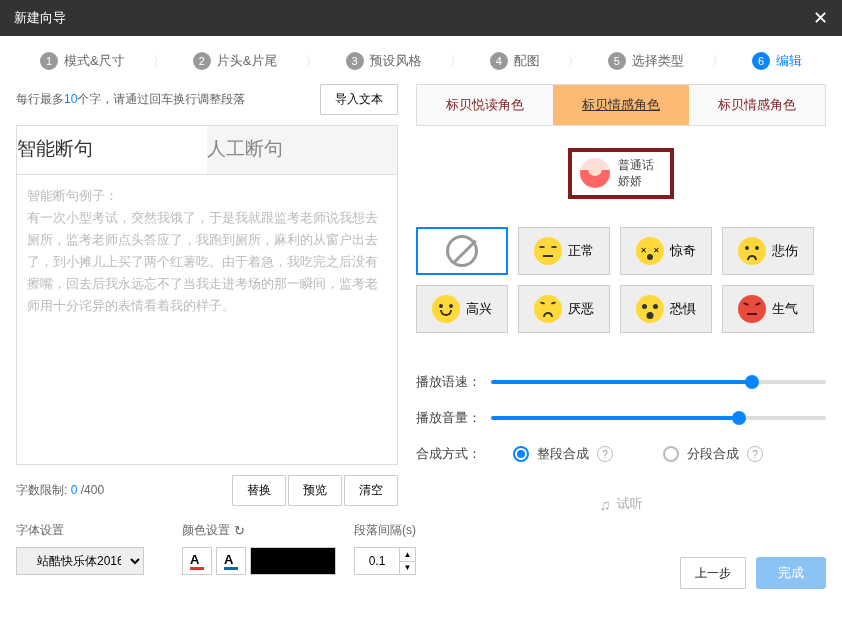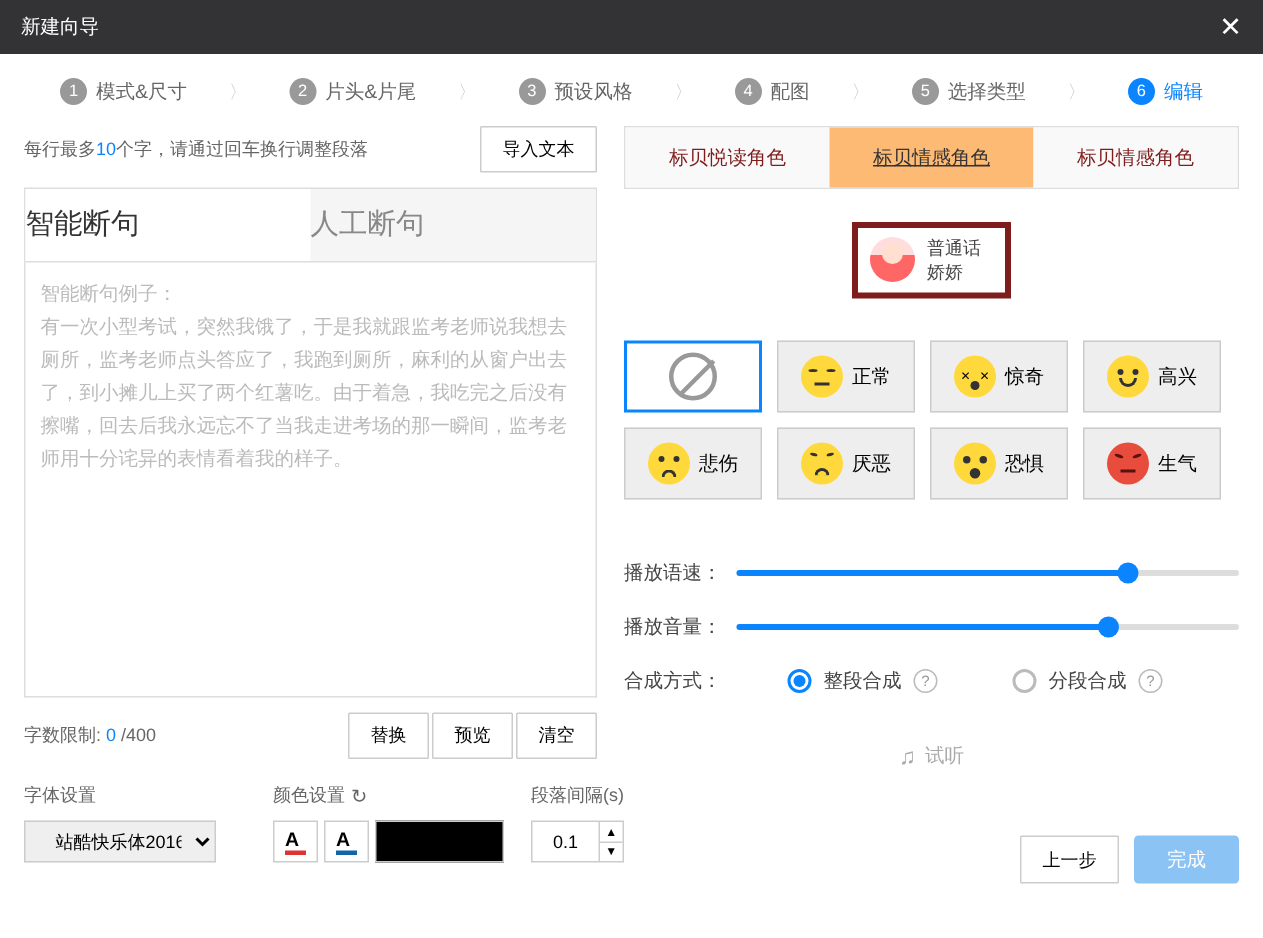--- a/index.html
+++ b/index.html
@@ -56,21 +56,21 @@
 .emo.active { background: #fff; border: 2px solid #0a84ff; }
 .emoji { width: 28px; height: 28px; border-radius: 50%; display: flex; align-items: center; justify-content: center; position: relative; }
 .emoji.yellow { background: #ffd93b; }
 .emoji.red { background: #e74c3c; }
 .none-circle { width: 32px; height: 32px; border: 3px solid #999; border-radius: 50%; position: relative; }
 .none-circle::after { content:''; position:absolute; width:3px; height:32px; background:#999; left:14px; top:-2px; transform: rotate(45deg); }
 .slider-row { display: flex; align-items: center; gap: 10px; font-size: 13px; color: #444; margin-bottom: 18px; }
 .slider { flex: 1; height: 4px; background: #ddd; position: relative; border-radius: 2px; }
 .slider-fill { position: absolute; height: 100%; background: #0a84ff; border-radius: 2px; }
 .slider-thumb { position: absolute; width: 14px; height: 14px; background: #0a84ff; border-radius: 50%; top: -5px; transform: translateX(-50%); cursor: pointer; }
-.synth-row { display: flex; align-items: center; gap: 44px; font-size: 13px; color: #444; margin-bottom: 22px; }
+.synth-row { display: flex; align-items: center; gap: 32px; font-size: 13px; color: #444; margin-bottom: 22px; }
 .radio-group { display: flex; gap: 50px; }
 .radio-opt { display: flex; align-items: center; gap: 8px; cursor: pointer; }
 .radio { width: 16px; height: 16px; border: 2px solid #bbb; border-radius: 50%; position: relative; }
 .radio.checked { border-color: #0a84ff; }
 .radio.checked::after { content:''; position:absolute; width:8px; height:8px; background:#0a84ff; border-radius:50%; top:2px; left:2px; }
 .q-icon { width:16px; height:16px; border:1px solid #bbb; border-radius:50%; display:inline-flex; align-items:center; justify-content:center; font-size:10px; color:#999; }
 .listen-row { text-align: center; color: #aaa; font-size: 13px; padding: 10px 0 20px; cursor: pointer; display:flex; align-items:center; justify-content:center; gap:6px;}
 .headphone { font-size: 15px; }
 .footer { display: flex; justify-content: flex-end; gap: 10px; margin-top: 24px; }
 .btn-primary { background: #8bc3f5; color: #fff; border: none; padding: 7px 22px; font-size: 13px; border-radius: 3px; cursor: pointer; }
@@ -215,36 +215,36 @@
           </div>
           <span>惊奇</span>
         </div>
       <div class="emo">
           <div class="emoji yellow">
             <div class="face">
               <div class="eyes">
                 <div class="eye"></div>
                 <div class="eye"></div>
               </div>
-              <div class="mouth" style="top:15px;width:12px;height:6px;border:2px solid #333;border-top:none;border-radius:0 0 12px 12px"></div>
-            </div>
-          </div>
-          <span>高兴</span>
+              <div class="mouth" style="top:18px;width:10px;height:5px;border:2px solid #333;border-bottom:none;border-radius:10px 10px 0 0"></div>
+            </div>
+          </div>
+          <span>悲伤</span>
         </div>
       <div class="emo">
           <div class="emoji yellow">
             <div class="face">
               <div class="eyes">
                 <div class="eye"></div>
                 <div class="eye"></div>
               </div>
-              <div class="mouth" style="top:18px;width:10px;height:5px;border:2px solid #333;border-bottom:none;border-radius:10px 10px 0 0"></div>
-            </div>
-          </div>
-          <span>悲伤</span>
+              <div class="mouth" style="top:15px;width:12px;height:6px;border:2px solid #333;border-top:none;border-radius:0 0 12px 12px"></div>
+            </div>
+          </div>
+          <span>高兴</span>
         </div>
       <div class="emo">
           <div class="emoji yellow">
             <div class="face">
               <div class="eyes" style="top:7px">
                 <div class="eye" style="width:5px;height:2px;transform:rotate(15deg)"></div>
                 <div class="eye" style="width:5px;height:2px;transform:rotate(-15deg)"></div>
               </div>
               <div class="mouth" style="top:17px;width:10px;height:5px;border:2px solid #333;border-bottom:none;border-radius:10px 10px 0 0"></div>
             </div>

